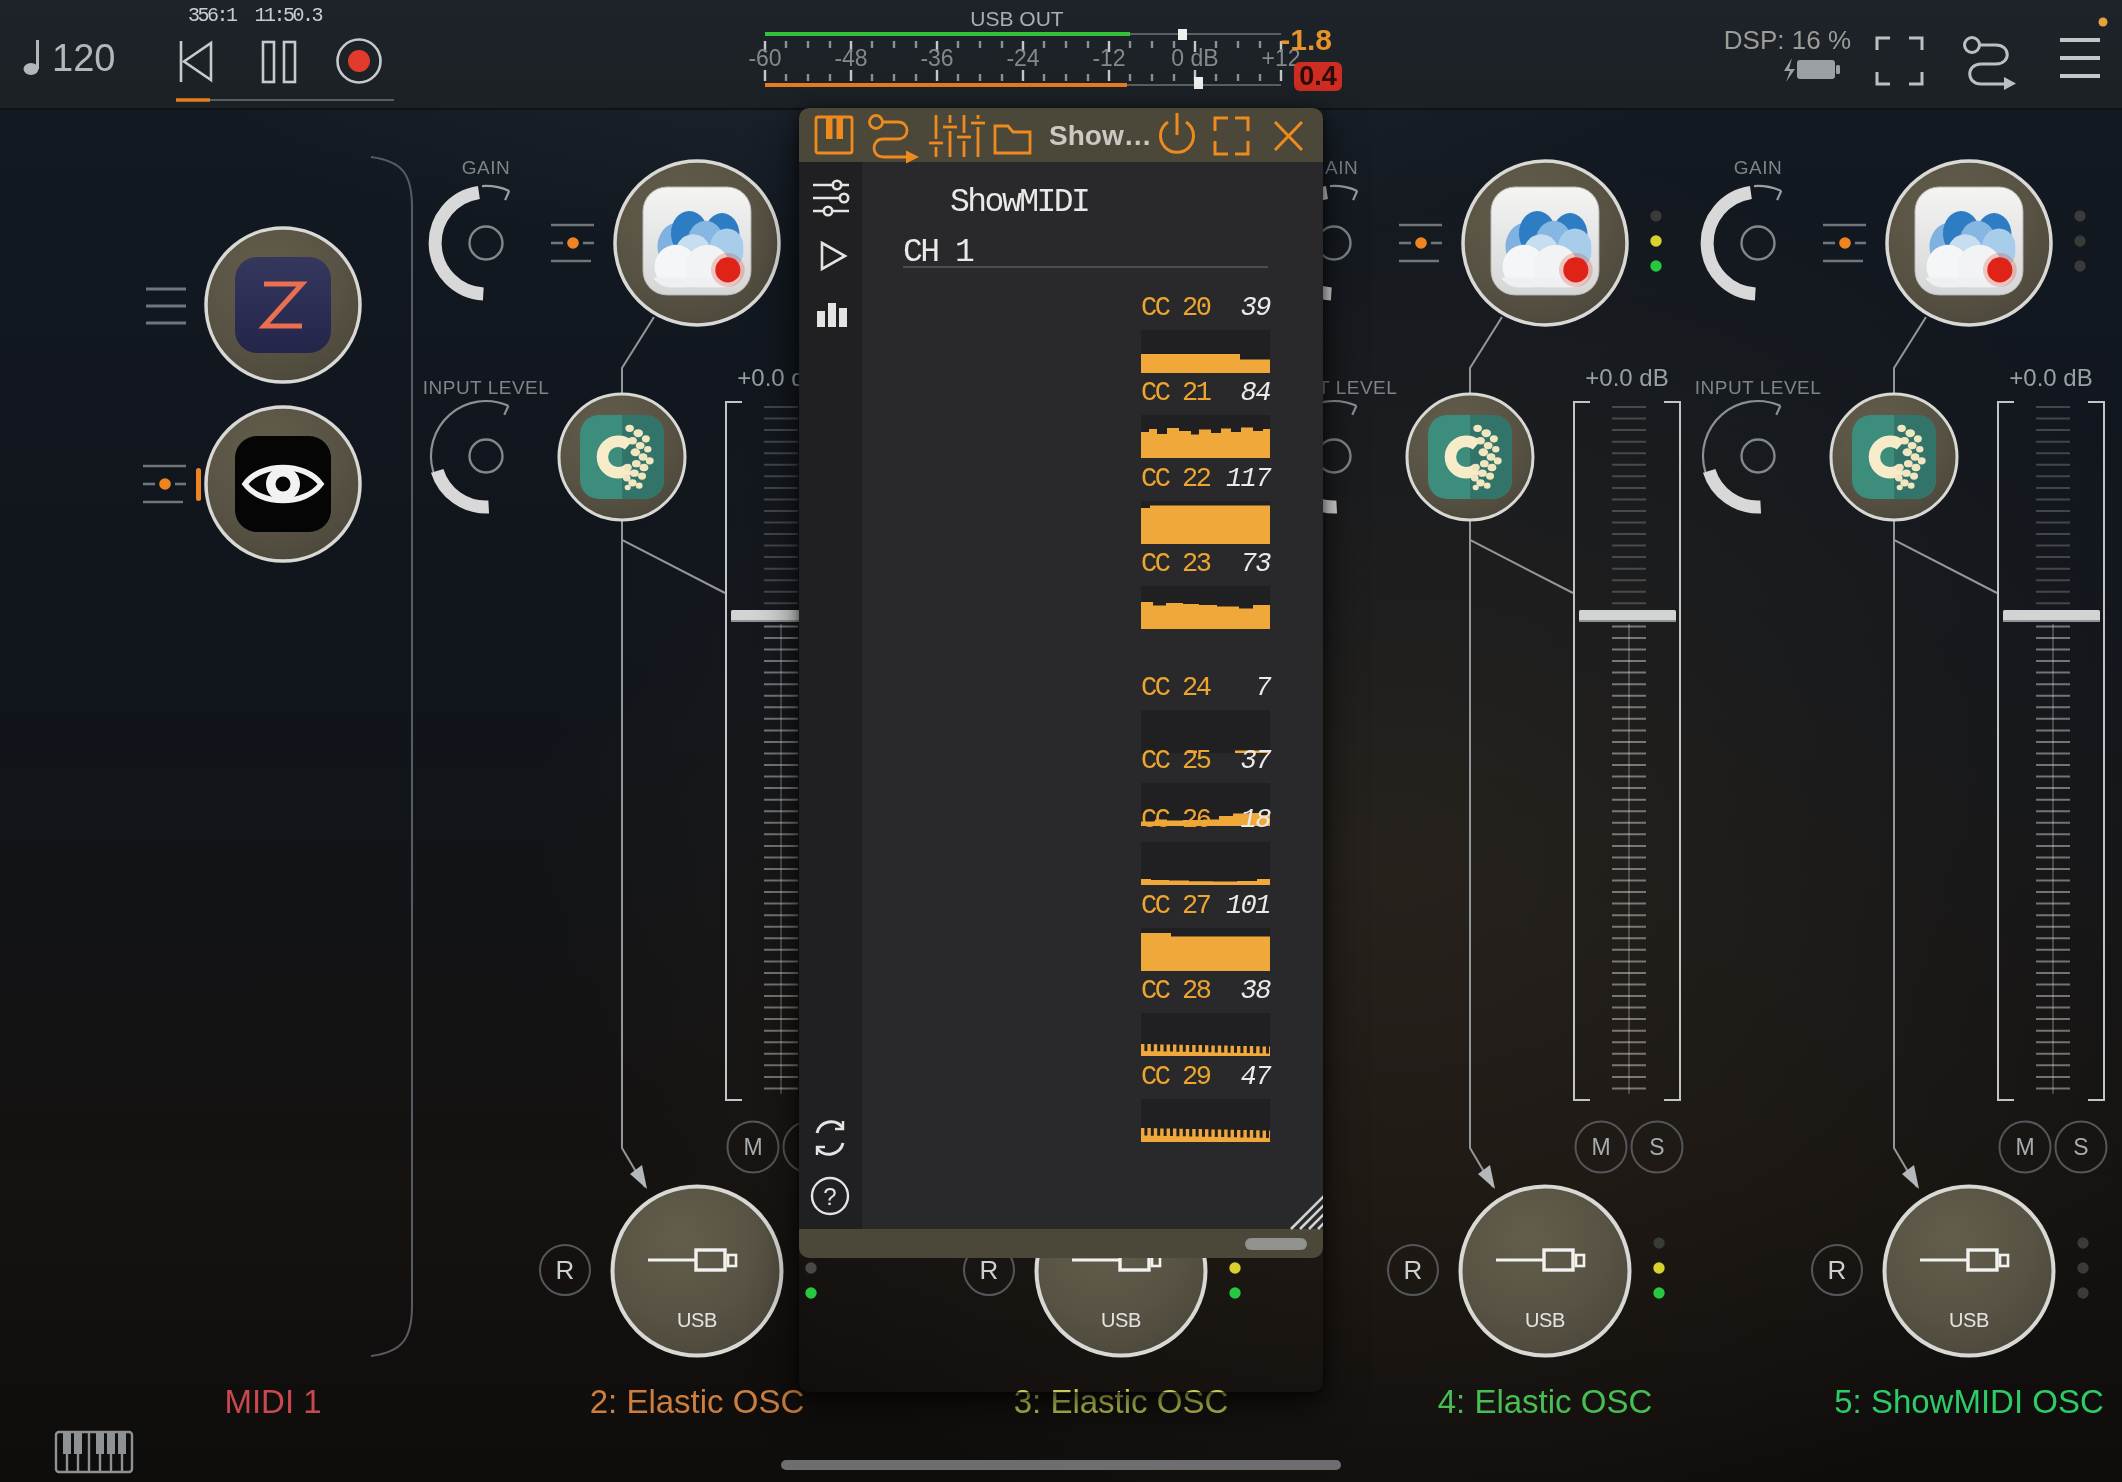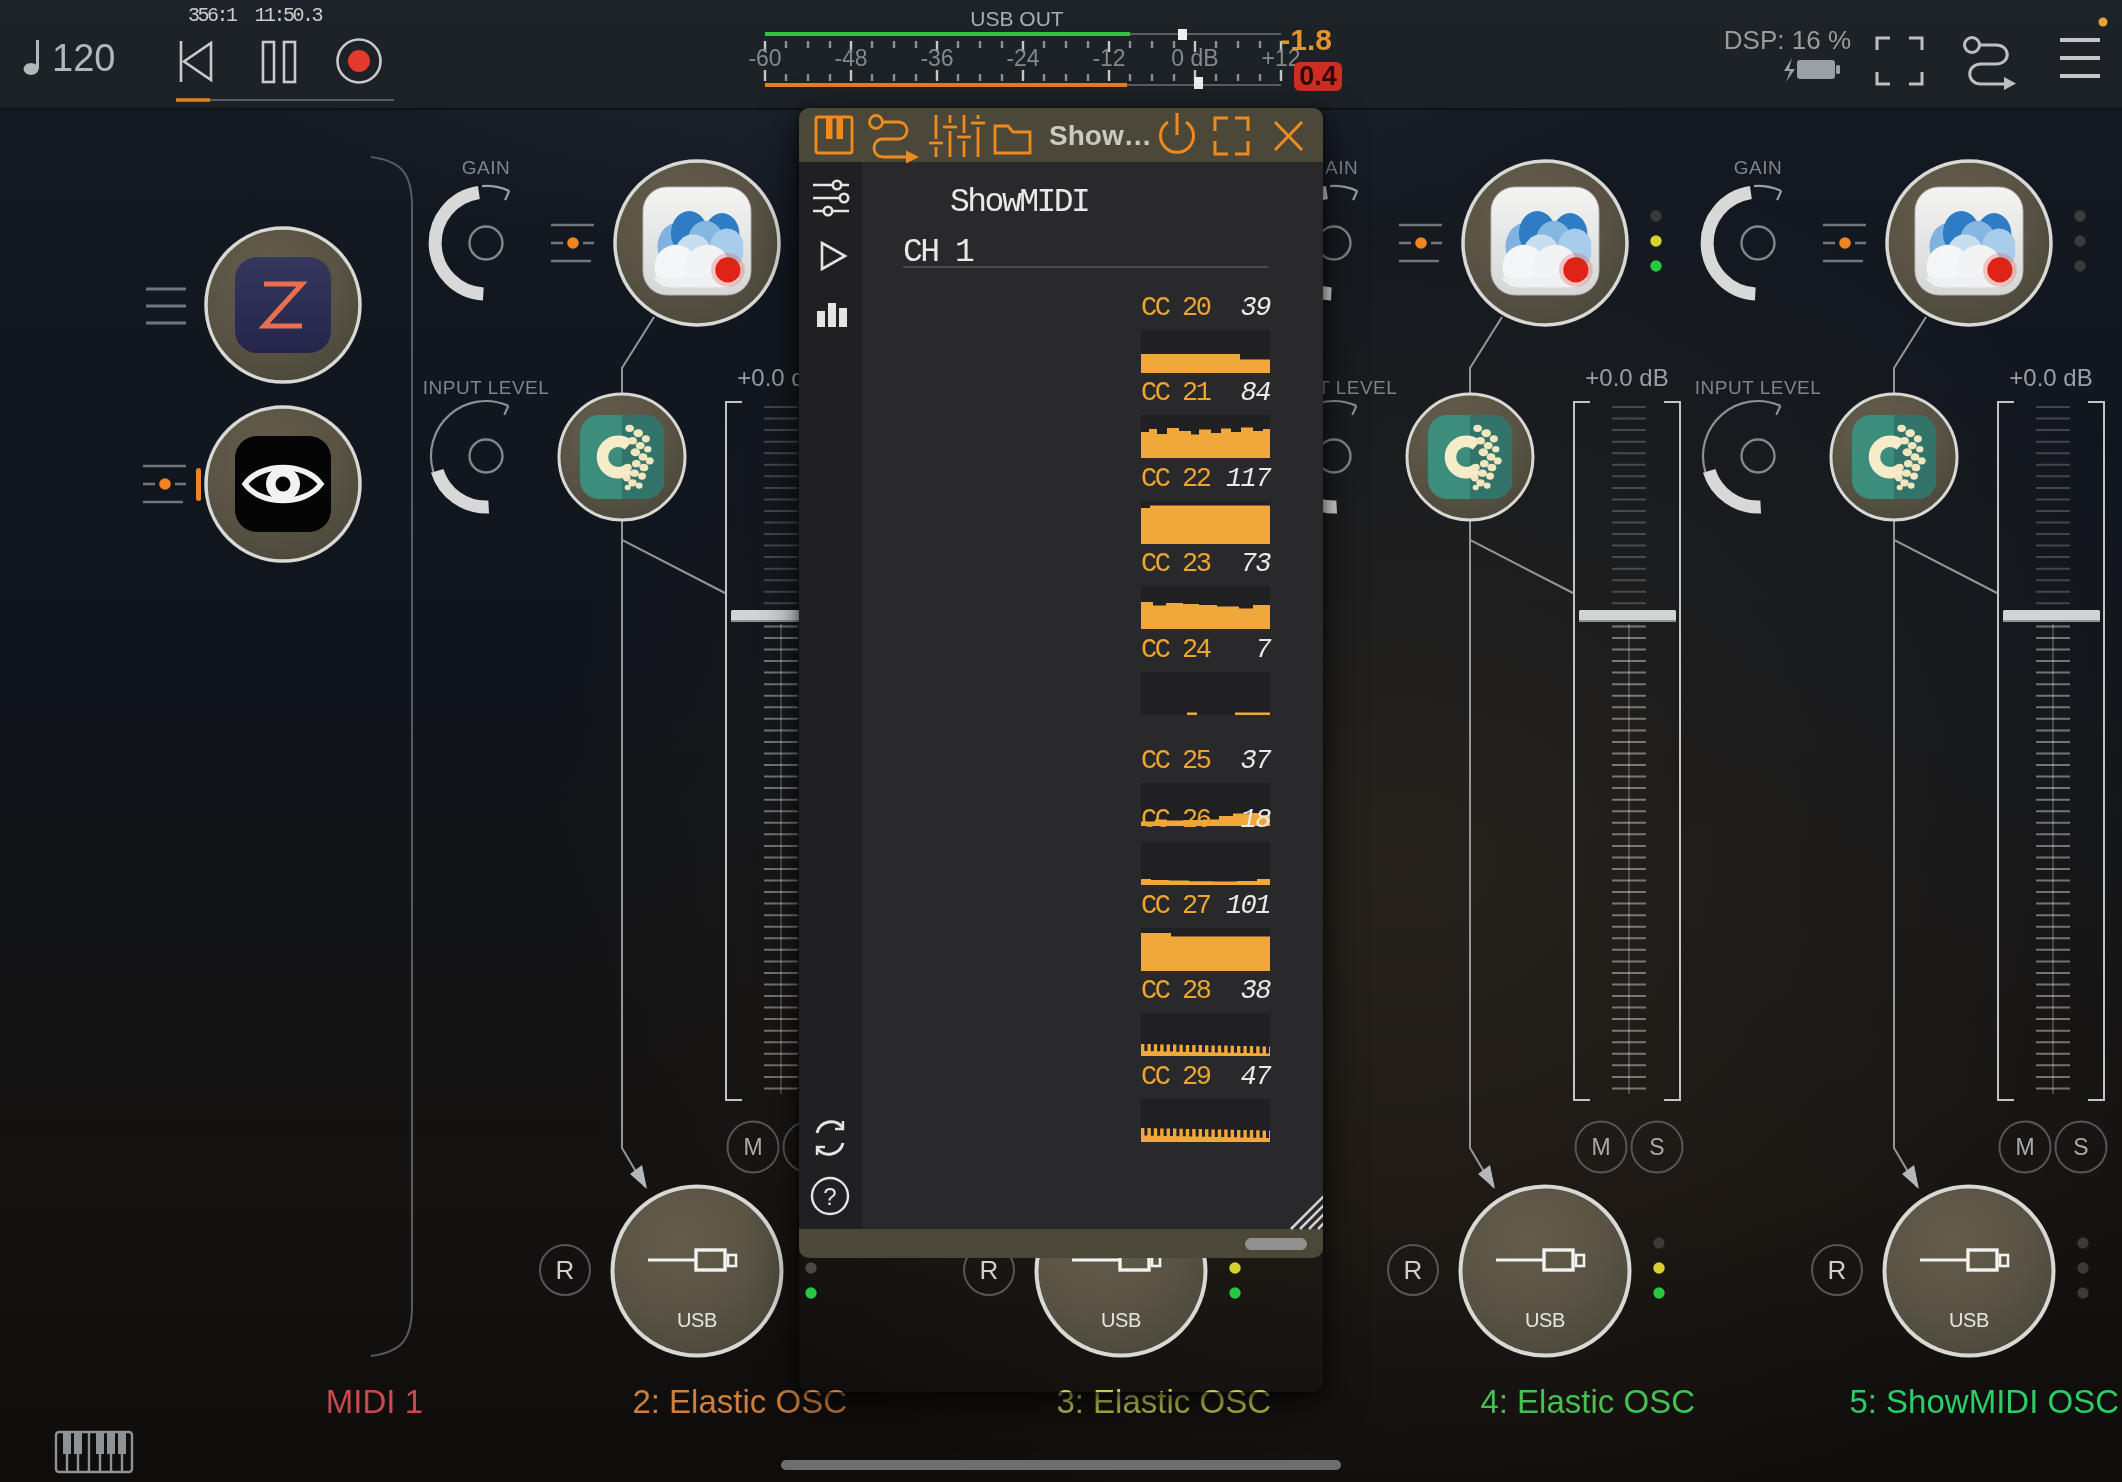--- a/index.html
+++ b/index.html
@@ -8,21 +8,21 @@
       radial-gradient(1200px 1000px at 66% 58%, rgba(60,48,33,0.50), rgba(0,0,0,0) 72%),
       radial-gradient(1150px 330px at 44% 2%, rgba(42,52,64,0.45), rgba(0,0,0,0) 70%),
       linear-gradient(180deg, #141a22 0%, #10151c 45%, #151210 80%, #0f0d0c 100%);
   }
   #topbar { position:absolute; left:0; top:0; width:2122px; height:108px;
      background:linear-gradient(180deg,#1e2329,#1c2126); border-bottom:2px solid rgba(0,0,0,0.45); }
   .mono { font-family:"Liberation Mono", monospace; }
   .lbl { font-size:19px; fill:#7e8488; letter-spacing:0.5px; }
   .db  { font-size:24px; fill:#99a0a4; }
   .usbt { font-size:20px; fill:#e4e4e1; text-anchor:middle; letter-spacing:-0.3px; font-family:"Liberation Sans", sans-serif; }
-  .chlabel { position:absolute; top:1383px; font-size:33px; width:300px; text-align:right; }
+  .chlabel { position:absolute; top:1383px; font-size:33px; width:300px; text-align:center; }
   
   #win { position:absolute; left:799px; top:108px; width:524px; height:1284px;
      border-radius:10px; box-shadow:0 12px 40px rgba(0,0,0,0.65), 0 2px 10px rgba(0,0,0,0.5); }
   #wtitle { position:absolute; left:0; top:0; width:524px; height:54px; background:#4b4739;
      border-radius:10px 10px 0 0; }
   #wbody { position:absolute; left:0; top:54px; width:524px; height:1067px; background:#29292b; }
   #wside { position:absolute; left:0; top:54px; width:63px; height:1067px; background:#202022; }
   #wfoot { position:absolute; left:0; top:1121px; width:524px; height:29px; background:#4b4739;
      border-radius:0 0 10px 10px; }
   #wpill { position:absolute; left:446px; top:9px; width:62px; height:12px; border-radius:6px; background:#91918f; }
@@ -935,21 +935,21 @@
             <path d="M0 43 L0 7.0 L9 7.0 L9 4.5 L129 4.5 L129 43 Z" fill="#f1a83a"></path>
           </svg>
 </div>
         <div class="ccrow" style="top:551px">
   <div class="cclab">CC 23<span class="ccval">73</span></div>
   <svg width="129" height="43" style="display:block">
             <rect width="129" height="43" fill="#202023"></rect>
             <path d="M0 43 L0 16.0 L12 16.0 L12 19.5 L25 19.5 L25 17.0 L42 17.0 L42 18.0 L58 18.0 L58 19.0 L76 19.0 L76 20.5 L98 20.5 L98 22.5 L112 22.5 L112 19.0 L129 19.0 L129 43 Z" fill="#f1a83a"></path>
           </svg>
 </div>
-        <div class="ccrow" style="top:637px">
+        <div class="ccrow" style="top:675px">
   <div class="cclab">CC 24<span class="ccval">7</span></div>
   <svg width="129" height="43" style="display:block">
             <rect width="129" height="43" fill="#202023"></rect>
             <path d="M0 43 L0 43.0 L46 43.0 L46 40.6 L56 40.6 L56 43.0 L94 43.0 L94 40.4 L129 40.4 L129 43 Z" fill="#f1a83a"></path>
           </svg>
 </div>
         <div class="ccrow" style="top:748px">
   <div class="cclab">CC 25<span class="ccval">37</span></div>
   <svg width="129" height="43" style="display:block">
             <rect width="129" height="43" fill="#202023"></rect>

